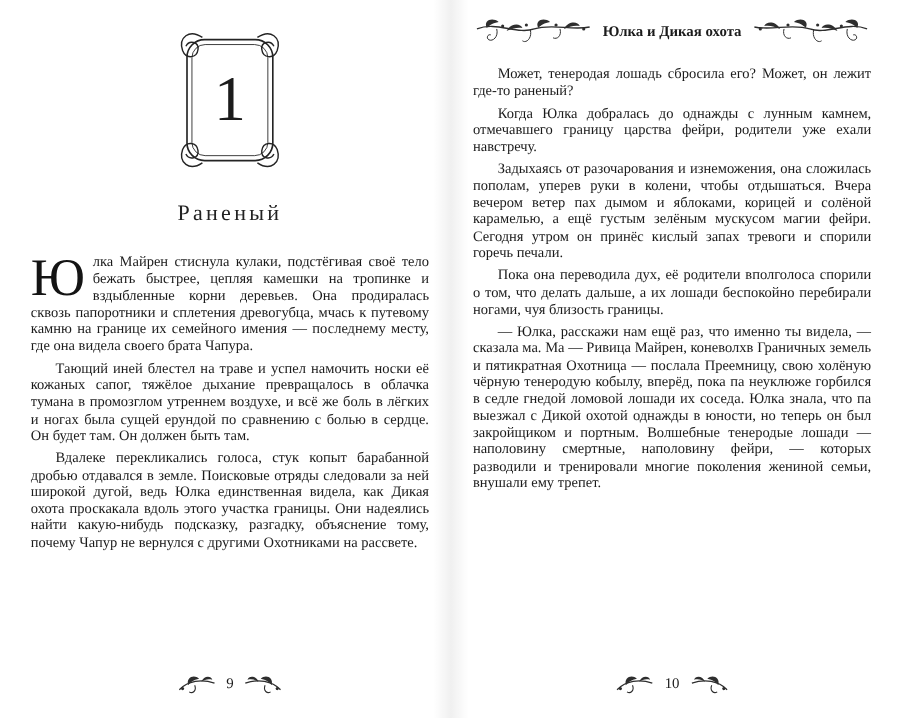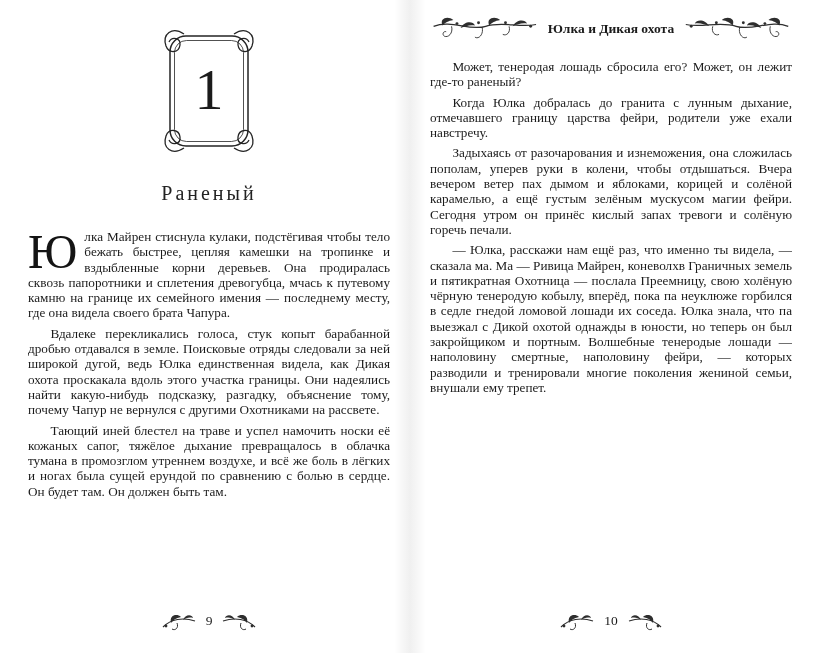--- a/index.html
+++ b/index.html
@@ -114,27 +114,27 @@
           <use href="#knot" transform="translate(0,130) scale(1,-1)"></use>
           <use href="#knot" transform="translate(98,130) scale(-1,-1)"></use>
         </svg>
         <span class="chapter-number">1</span>
       </span>
       <div class="chapter-title">Раненый</div>
     </div>
 
     <div class="body-text">
       <p class="para first-para">
-        <span class="dropcap">Ю</span><span>лка Майрен стиснула кулаки, подстёгивая чтобы тело бежать быстрее, цепляя камешки на тропинке и вздыбленные корни деревьев. Она продиралась сквозь папоротники и сплетения древогубца, мчась к путевому камню на границе их семейного имения — последнему месту, где она видела своего брата Чапура.</span>
+        <span class="dropcap">Ю</span><span>лка Майрен стиснула кулаки, подстёгивая своё тело бежать быстрее, цепляя камешки на тропинке и вздыбленные корни деревьев. Она продиралась сквозь папоротники и сплетения древогубца, мчась к путевому камню на границе их семейного имения — последнему месту, где она видела своего брата Чапура.</span>
       </p>
       <div>
 
+          <p class="para">Тающий иней блестел на траве и успел намочить носки её кожаных сапог, тяжёлое дыхание превращалось в облачка тумана в промозглом утреннем воздухе, и всё же боль в лёгких и ногах была сущей ерундой по сравнению с болью в сердце. Он будет там. Он должен быть там.</p>
+
           <p class="para">Вдалеке перекликались голоса, стук копыт барабанной дробью отдавался в земле. Поисковые отряды следовали за ней широкой дугой, ведь Юлка единственная видела, как Дикая охота проскакала вдоль этого участка границы. Они надеялись найти какую-нибудь подсказку, разгадку, объяснение тому, почему Чапур не вернулся с другими Охотниками на рассвете.</p>
-
-          <p class="para">Тающий иней блестел на траве и успел намочить носки её кожаных сапог, тяжёлое дыхание превращалось в облачка тумана в промозглом утреннем воздухе, и всё же боль в лёгких и ногах была сущей ерундой по сравнению с болью в сердце. Он будет там. Он должен быть там.</p>
         </div>
     </div>
 
     <div class="page-footer">
       <svg width="36" height="20" viewBox="0 0 36 20">
           <use href="#sprig"></use>
         </svg>
       <span class="page-number">9</span>
       <svg class="flip" width="36" height="20" viewBox="0 0 36 20">
           <use href="#sprig"></use>
@@ -151,25 +151,26 @@
       <svg class="flip" width="120" height="30" viewBox="0 0 120 30">
           <use href="#vine"></use>
         </svg>
     </div>
 
     <div class="body-text">
       <div>
 
           <p class="para">Может, тенеродая лошадь сбросила его? Может, он лежит где-то раненый?</p>
 
-          <p class="para">Когда Юлка добралась до гранита с лунным дыхание, отмечавшего границу царства фейри, родители уже ехали навстречу.</p>
+          <p class="para">Когда Юлка добралась до однажды с лунным камнем, отмечавшего границу царства фейри, родители уже ехали навстречу.</p>
 
 
-          <p class="para">Задыхаясь от разочарования и изнеможения, она сложилась пополам, уперев руки в колени, чтобы отдышаться. Вчера вечером ветер пах дымом и яблоками, корицей и солёной карамелью, а ещё густым зелёным мускусом магии фейри. Сегодня утром он принёс кислый запах тревоги и солёную горечь печали.</p>
+          <p class="para">Задыхаясь от разочарования и изнеможения, она сложилась пополам, уперев руки в колени, чтобы отдышаться. Вчера вечером ветер пах дымом и яблоками, корицей и солёной карамелью, а ещё густым зелёным мускусом магии фейри. Сегодня утром он принёс кислый запах тревоги и спорили горечь печали.</p>
 
+          <p class="para">Пока она переводила дух, её родители вполголоса спорили о том, что делать дальше, а их лошади беспокойно перебирали ногами, чуя близость границы.</p>
 
           <p class="para">— Юлка, расскажи нам ещё раз, что именно ты видела, — сказала ма. Ма — Ривица Майрен, коневолхв Граничных земель и пятикратная Охотница — послала Преемницу, свою холёную чёрную тенеродую кобылу, вперёд, пока па неуклюже горбился в седле гнедой ломовой лошади их соседа. Юлка знала, что па выезжал с Дикой охотой однажды в юности, но теперь он был закройщиком и портным. Волшебные тенеродые лошади — наполовину смертные, наполовину фейри, — которых разводили и тренировали многие поколения жениной семьи, внушали ему трепет.</p>
 
         </div>
     </div>
 
     <div class="page-footer">
       <svg width="36" height="20" viewBox="0 0 36 20">
           <use href="#sprig"></use>
         </svg>

